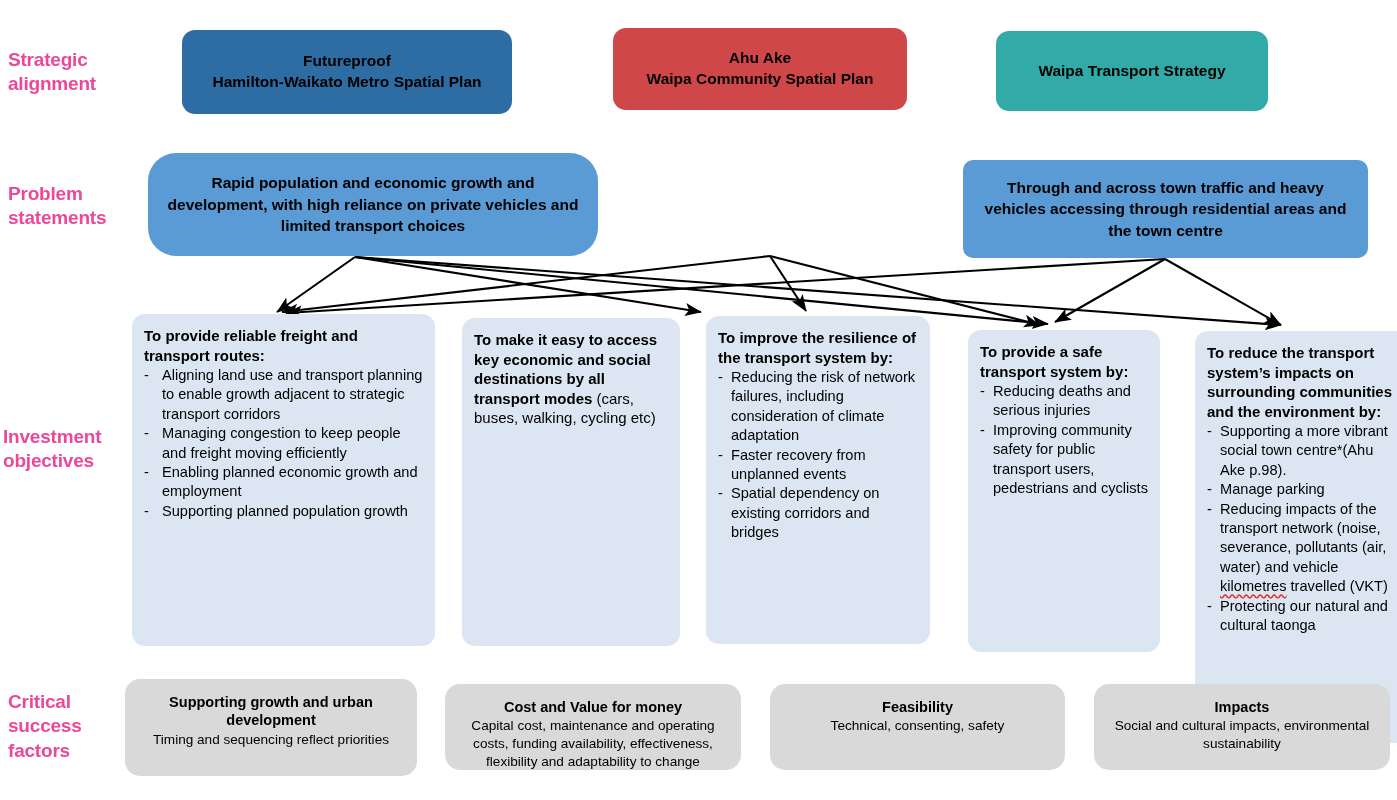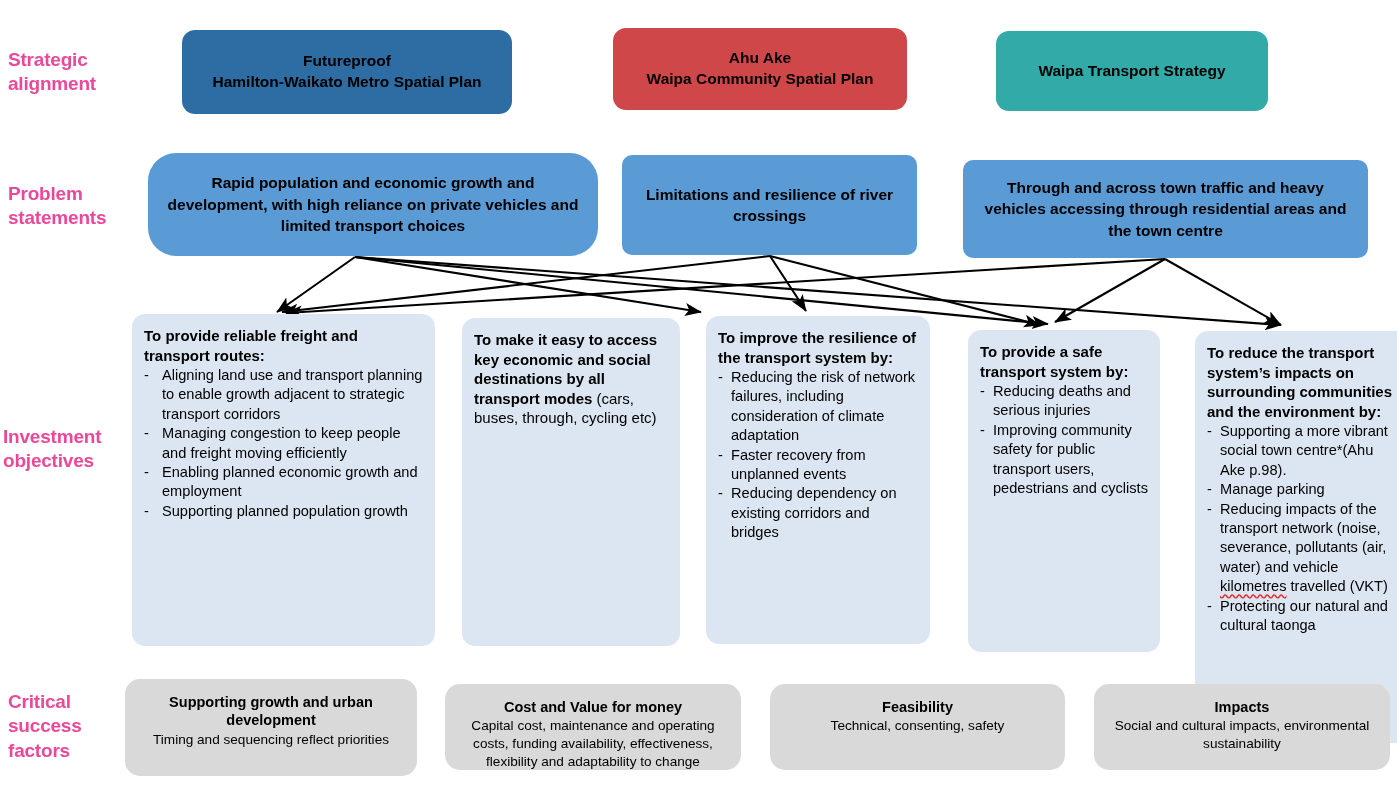--- a/index.html
+++ b/index.html
@@ -150,21 +150,20 @@
   <div class="card strat-card" style="left:182px; top:30px; width:330px; height:84px; background:#2E6CA4;">Futureproof
 Hamilton-Waikato Metro Spatial Plan</div>
 
   <div class="card strat-card" style="left:613px; top:28px; width:294px; height:82px; background:#D0474A;">Ahu Ake
 Waipa Community Spatial Plan</div>
 
   <div class="card strat-card" style="left:996px; top:31px; width:272px; height:80px; background:#31AAA8;">Waipa Transport Strategy</div>
 
   <div class="card prob-card" style="left:148px; top:153px; width:450px; height:103px;border-radius:28px;">Rapid population and economic growth and development, with high reliance on private vehicles and limited transport choices</div>
 
-  <div class="card prob-card" style="left:622px; top:155px; width:295px; height:100px;">Limitations and resilience of river crossings</div>
 
   <div class="card prob-card" style="left:963px; top:160px; width:405px; height:98px;">Through and across town traffic and heavy vehicles accessing through residential areas and the town centre</div>
 
   <svg id="connectors" viewBox="0 0 1397 800" xmlns="http://www.w3.org/2000/svg">
     <defs>
       <marker id="ah" markerWidth="9" markerHeight="9" refX="7.6" refY="3.1" orient="auto" markerUnits="strokeWidth">
         <path d="M0,0 L8,3.1 L0,6.2 L1.9,3.1 z" fill="#000000"></path>
       </marker>
     </defs>
     <g stroke="#000000" stroke-width="2.1" fill="none" marker-end="url(#ah)">
@@ -200,37 +199,37 @@
           <span class="txt">Enabling planned economic growth and employment</span>
         </li>
       <li>
           <span class="dash">-</span>
           <span class="txt">Supporting planned population growth</span>
         </li>
     </ul>
   </div>
 
   <div class="card obj-card" style="left:450px; top:318px; width:218px; height:328px;">
-    <div class="obj-head"><span>To make it easy to access key economic and social destinations by all transport modes</span><span class="light"> (cars, buses, through, cycling etc)</span></div>
+    <div class="obj-head"><span>To make it easy to access key economic and social destinations by all transport modes</span><span class="light"> (cars, buses, walking, cycling etc)</span></div>
   </div>
 
   <div class="card obj-card" style="left:694px; top:316px; width:224px; height:328px;">
     <div class="obj-head"><span>To improve the resilience of the transport system by:</span></div>
     <ul class="obj-list">
       <li>
           <span class="dash">-</span>
           <span class="txt">Reducing the risk of network failures, including consideration of climate adaptation</span>
         </li>
       <li>
           <span class="dash">-</span>
           <span class="txt">Faster recovery from unplanned events</span>
         </li>
       <li>
           <span class="dash">-</span>
-          <span class="txt">Reducing dependency on existing corridors and bridges</span>
+          <span class="txt">Spatial dependency on existing corridors and bridges</span>
         </li>
     </ul>
   </div>
 
   <div class="card obj-card" style="left:956px; top:330px; width:192px; height:322px;">
     <div class="obj-head"><span>To provide a safe transport system by:</span></div>
     <ul class="obj-list">
       <li>
           <span class="dash">-</span>
           <span class="txt">Reducing deaths and serious injuries</span>

